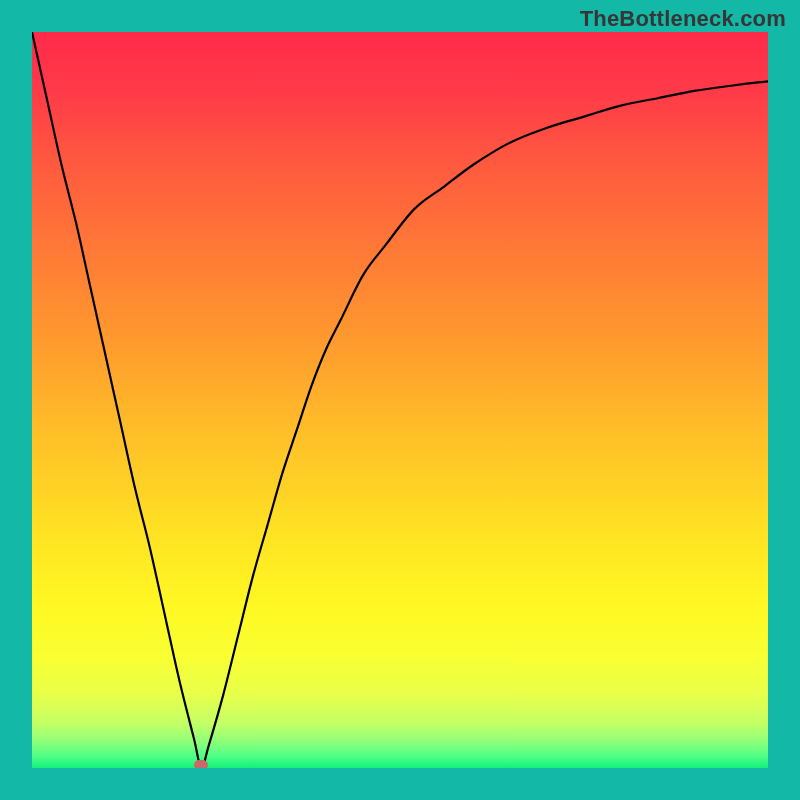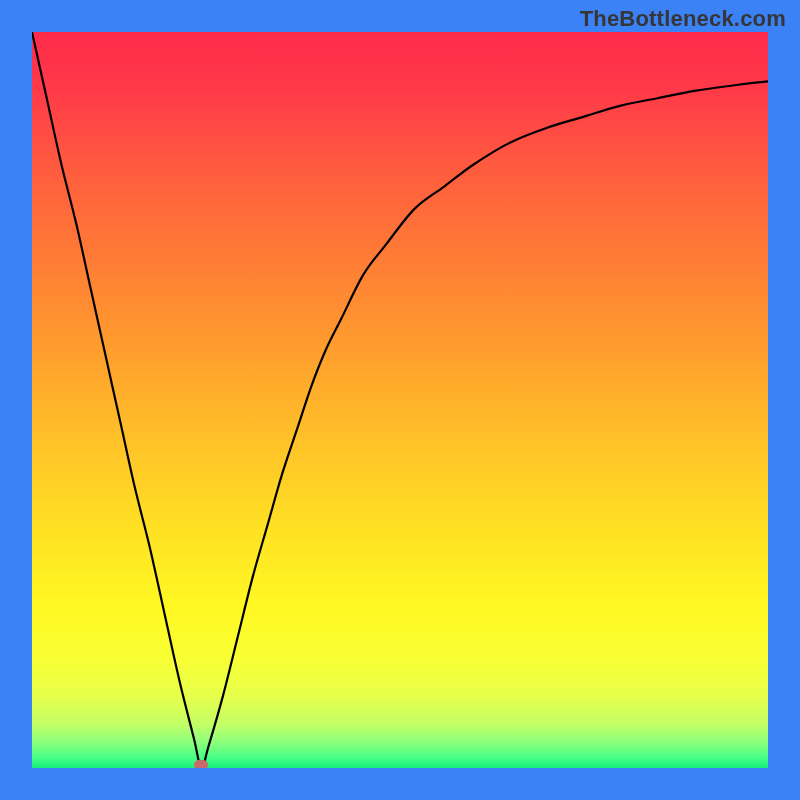--- a/index.html
+++ b/index.html
@@ -8,21 +8,21 @@
     width: 800px;
     height: 800px;
     background: #000;
     overflow: hidden;
     font-family: Arial, Helvetica, sans-serif;
   }
   .frame {
     position: relative;
     width: 800px;
     height: 800px;
-    background: #3b82f6;
+    background: #14b8a6;
   }
   .plot-area {
     position: absolute;
     left: 32px;
     top: 32px;
     width: 736px;
     height: 736px;
     overflow: hidden;
   }
   .gradient-bg {

